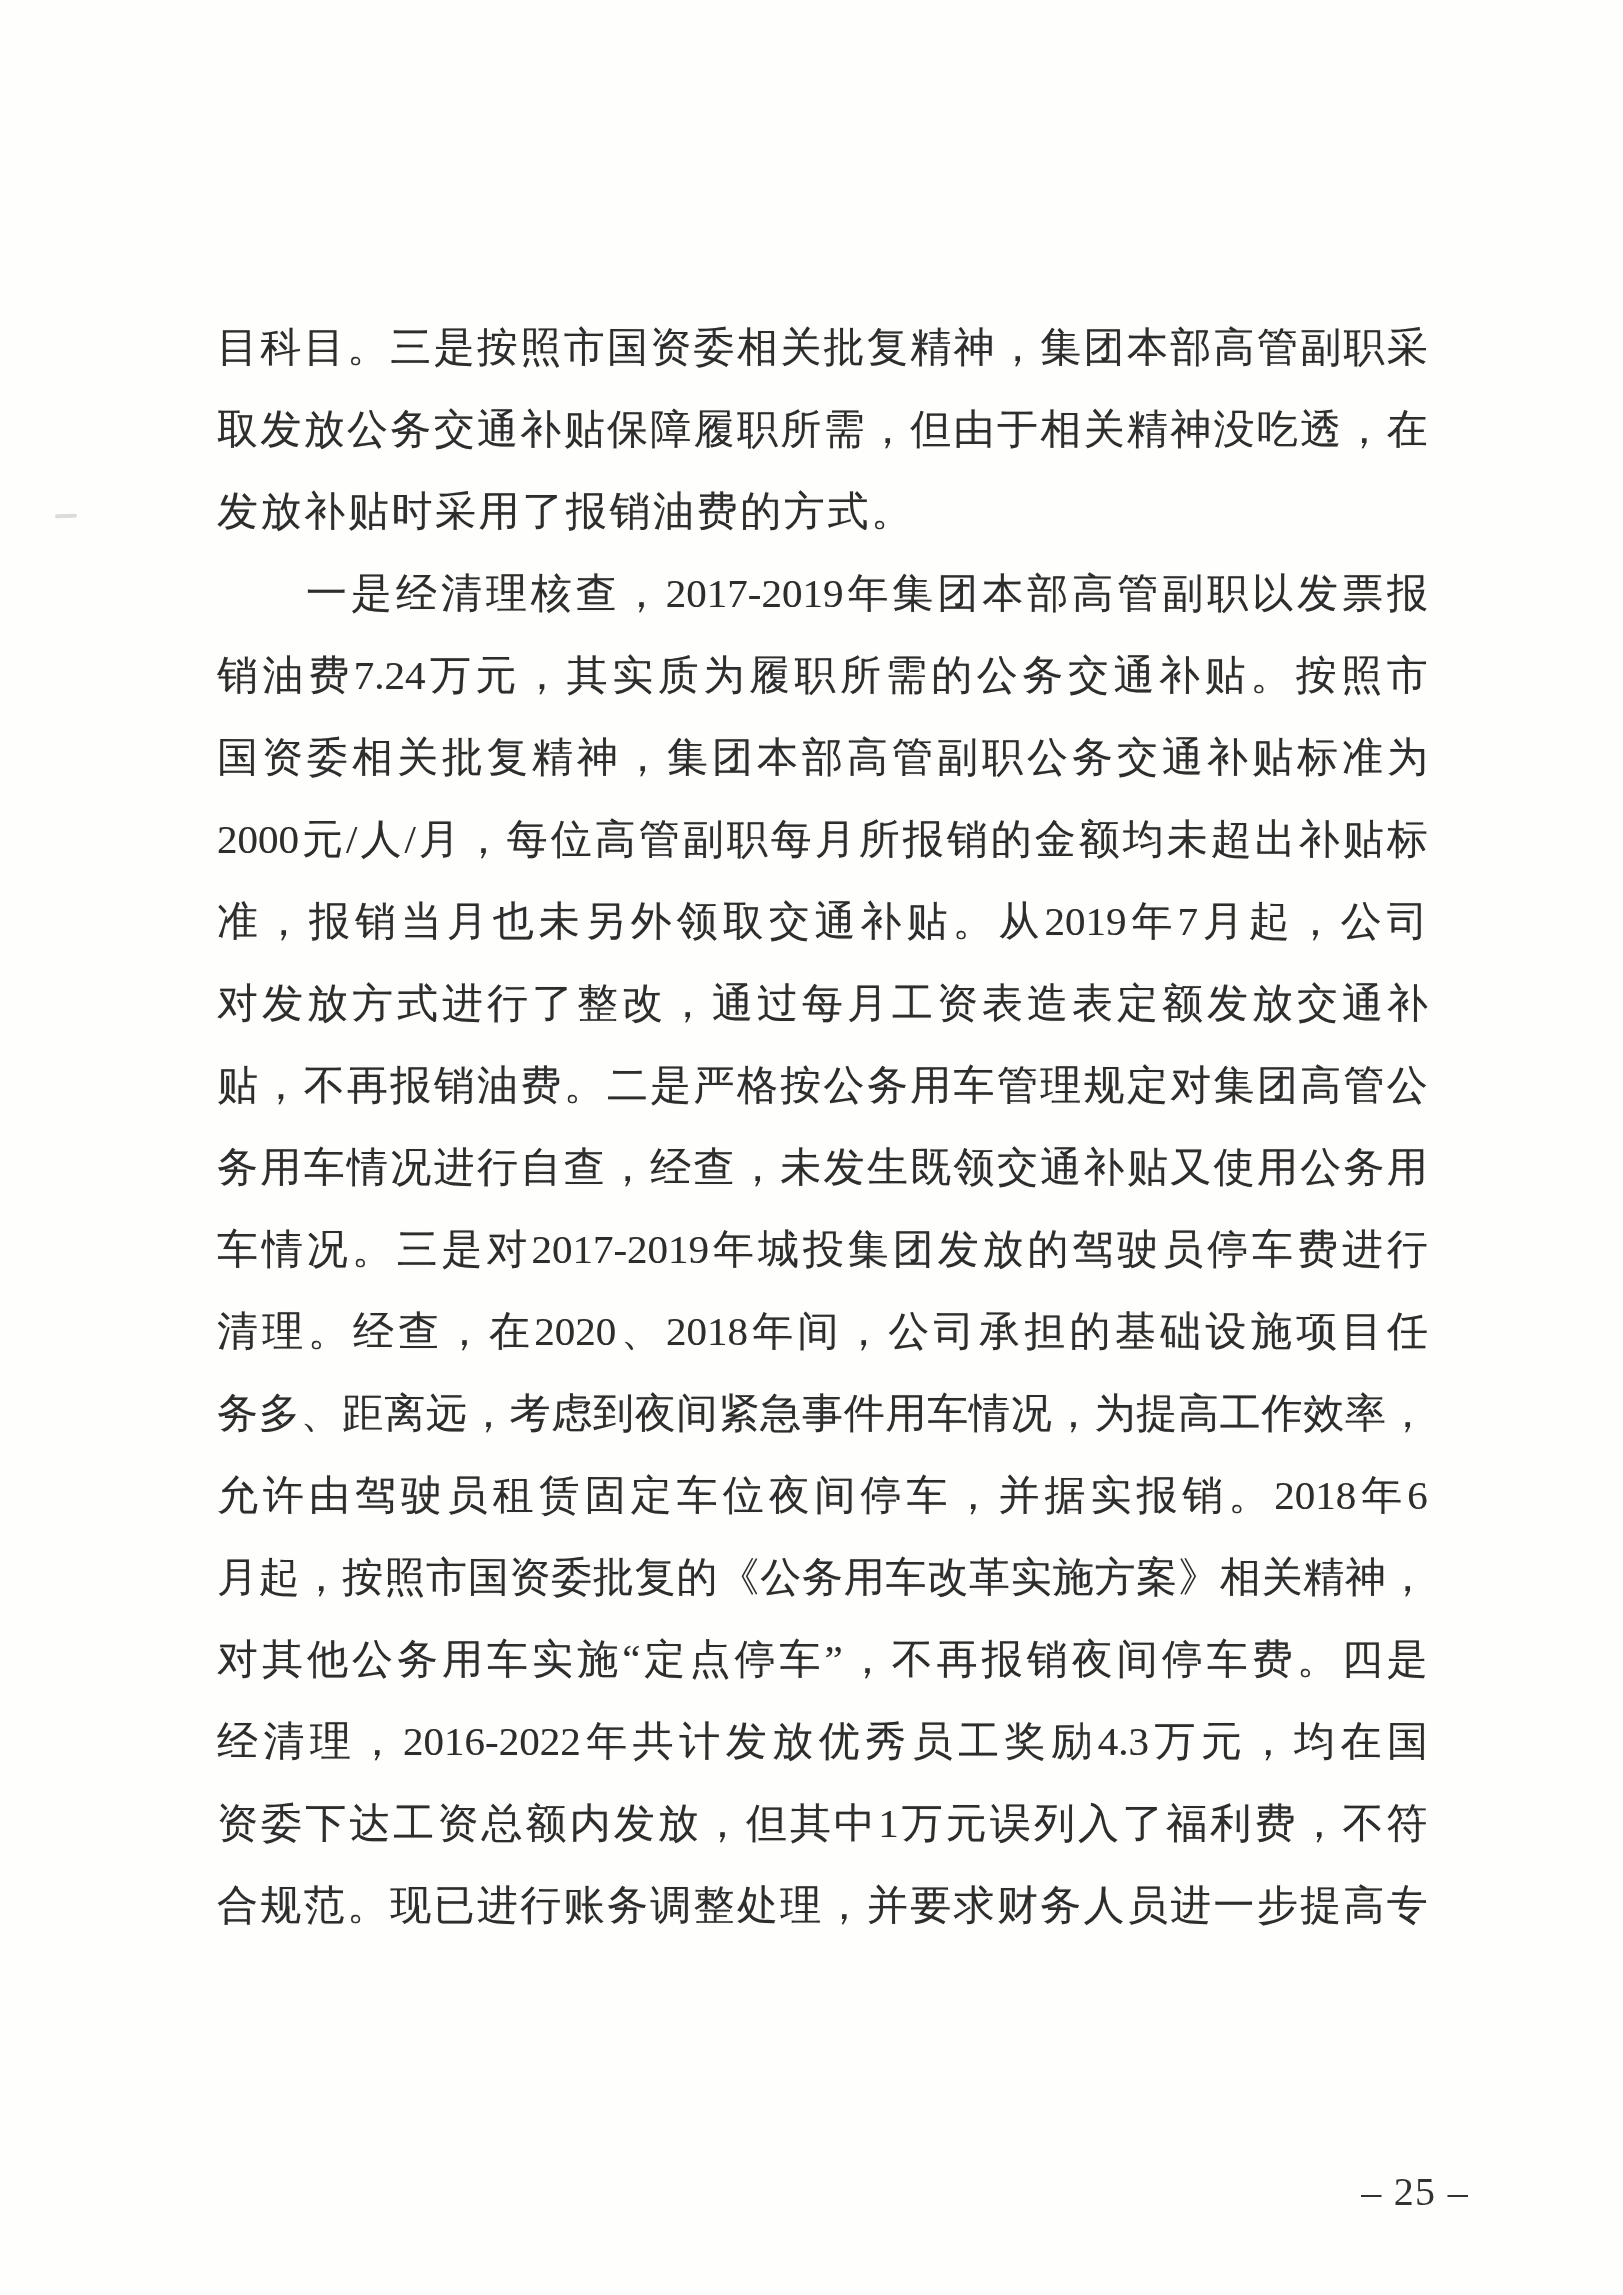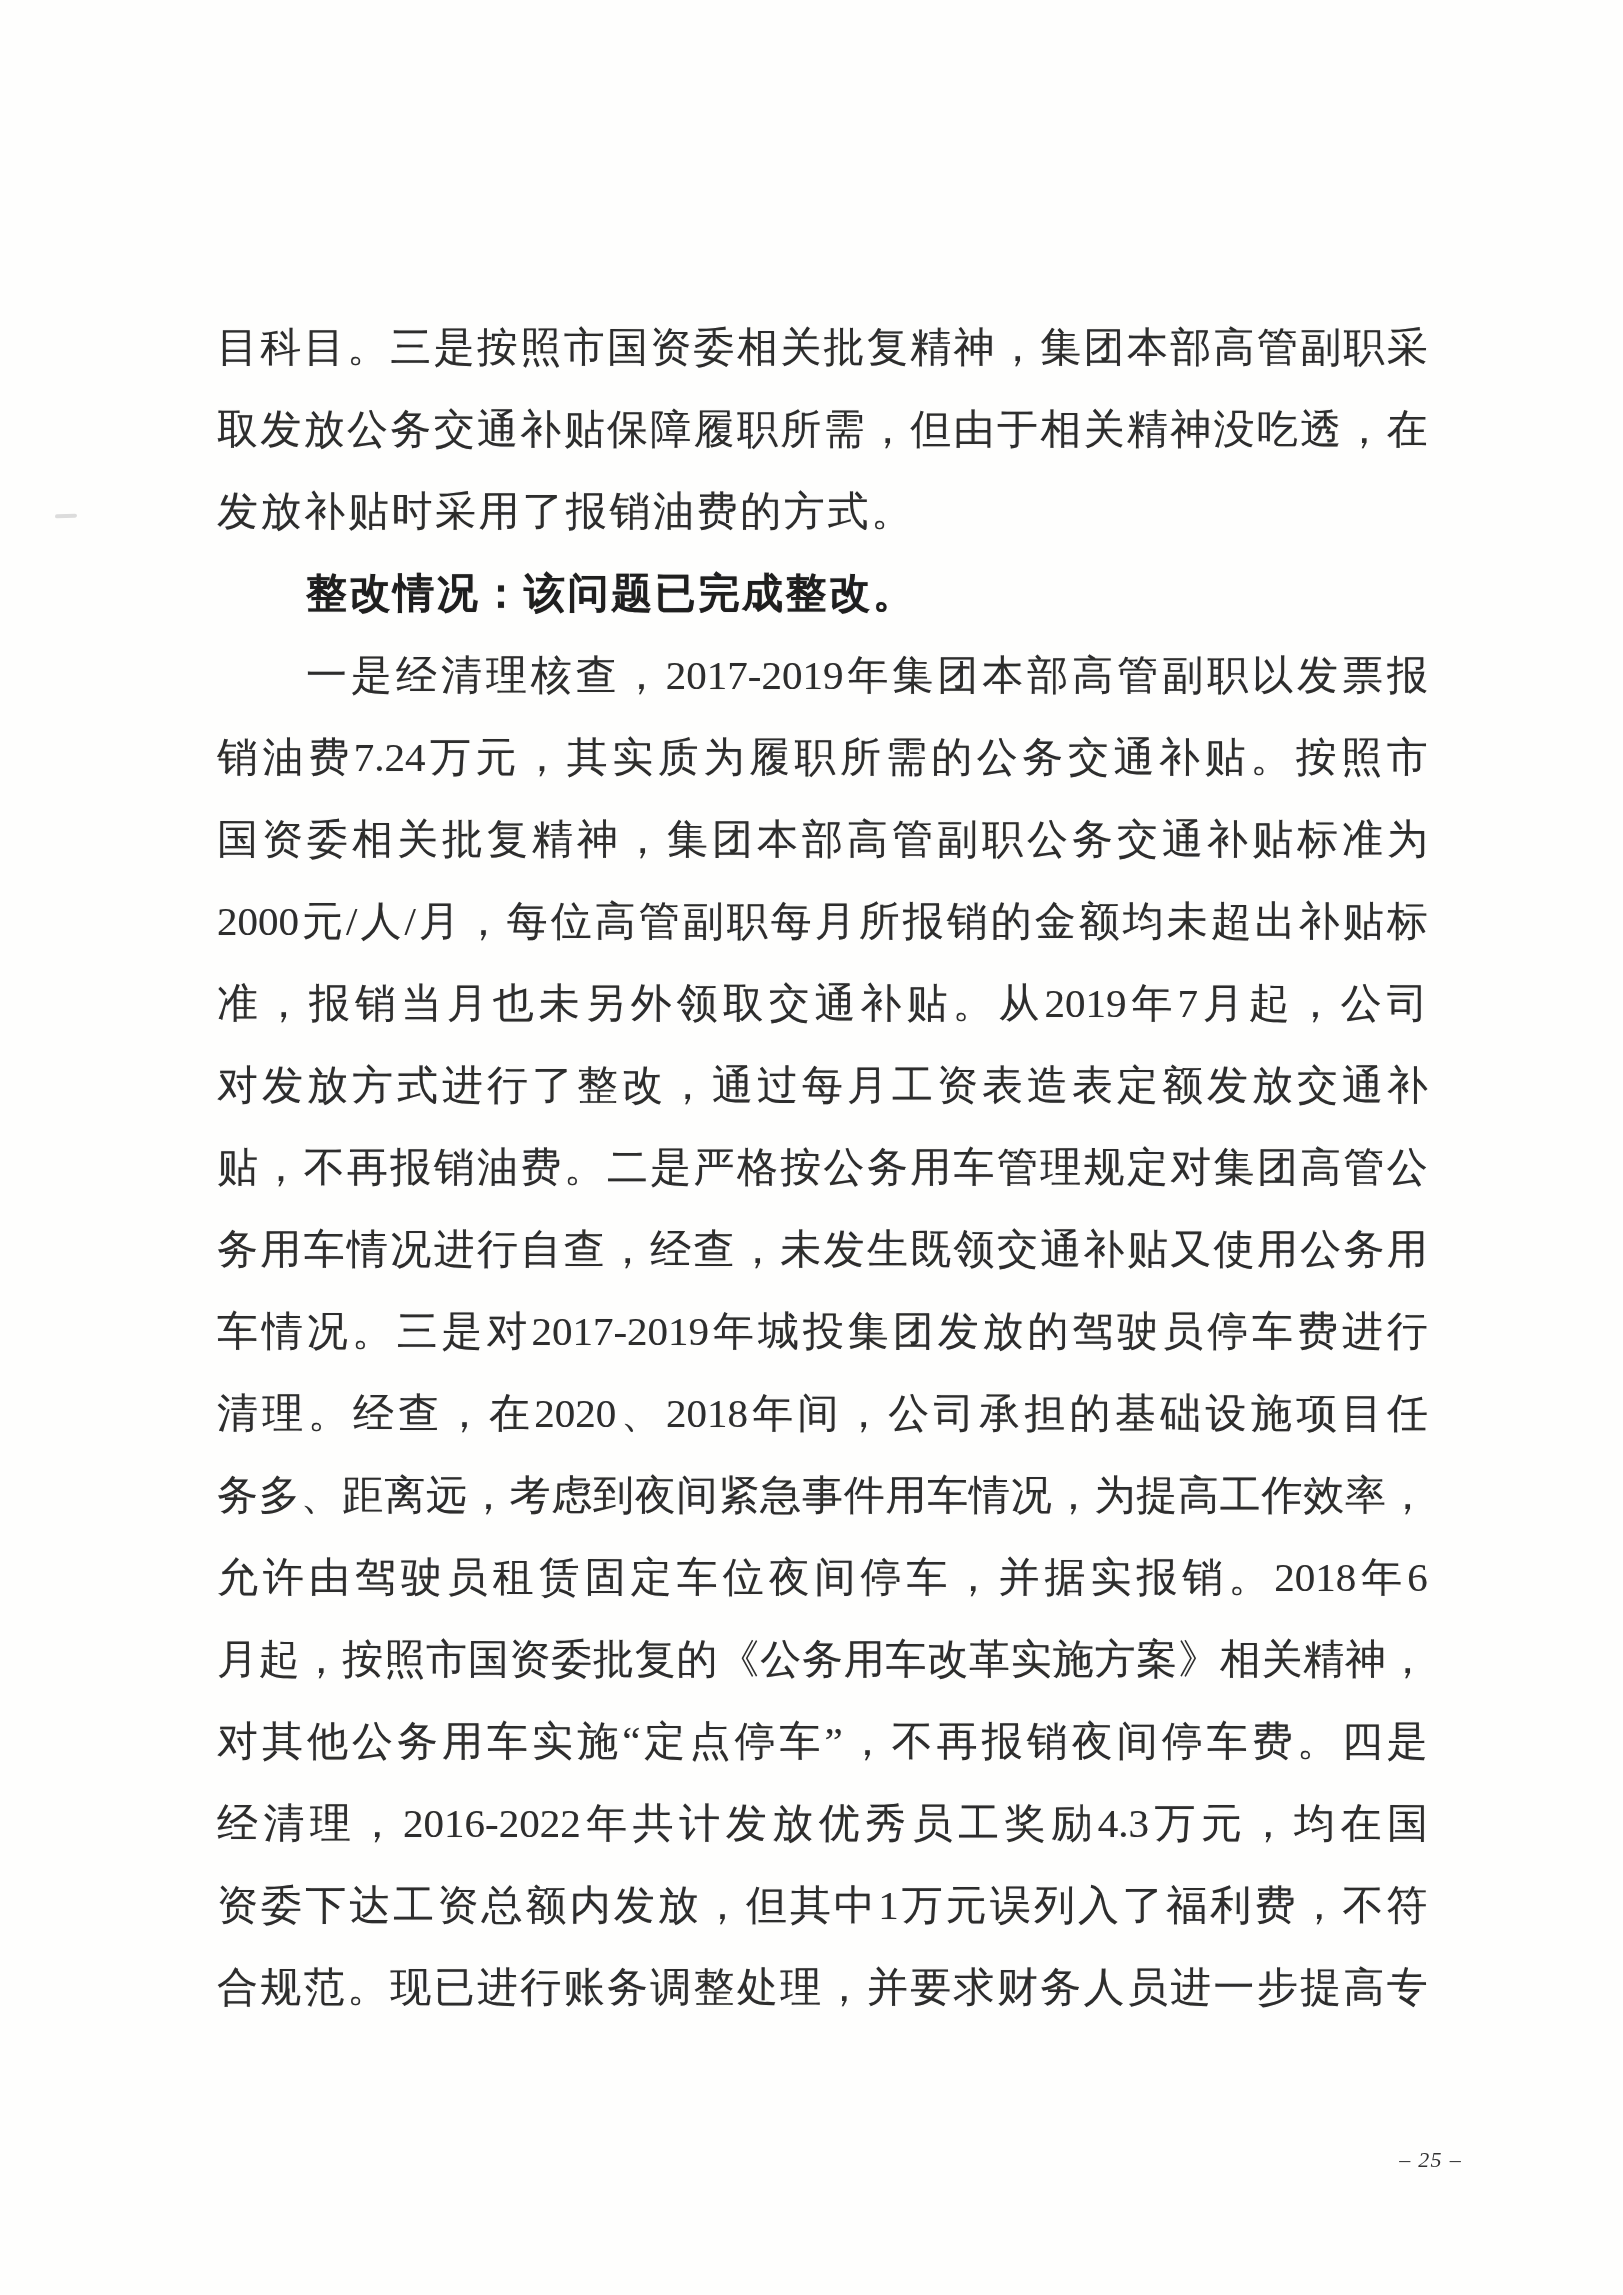--- a/index.html
+++ b/index.html
@@ -36,27 +36,26 @@
   }
   .line.heading {
     font-weight: bold;
     color: #1f1f1f;
     text-shadow: 0 0 0.7px rgba(20,20,20,0.6);
   }
   .line.indent { padding-left: 89px; }
   .footer {
     position: absolute;
     top: 2121px;
-    left: 1372px;
-    font-size: 22px;
+    left: 1316px;
+    font-size: 40px;
     color: #323232;
     font-family: "Liberation Serif", serif;
     letter-spacing: 1.3px;
     white-space: pre;
-    font-style: italic;
   }
   .scan-mark {
     position: absolute;
     left: 55px;
     top: 514px;
     width: 22px;
     height: 3.9px;
     background: #dcdcdc;
     border-radius: 2px;
     transform: rotate(-2deg);
@@ -64,21 +63,20 @@
 </style>
 </head>
 <body>
 
 <main class="page">
   <div class="scan-mark"></div>
   <section class="text-block" id="text-block">
       <div class="line justify"><span>目</span><span>科</span><span>目</span><span>。</span><span>三</span><span>是</span><span>按</span><span>照</span><span>市</span><span>国</span><span>资</span><span>委</span><span>相</span><span>关</span><span>批</span><span>复</span><span>精</span><span>神</span><span>，</span><span>集</span><span>团</span><span>本</span><span>部</span><span>高</span><span>管</span><span>副</span><span>职</span><span>采</span></div>
       <div class="line justify"><span>取</span><span>发</span><span>放</span><span>公</span><span>务</span><span>交</span><span>通</span><span>补</span><span>贴</span><span>保</span><span>障</span><span>履</span><span>职</span><span>所</span><span>需</span><span>，</span><span>但</span><span>由</span><span>于</span><span>相</span><span>关</span><span>精</span><span>神</span><span>没</span><span>吃</span><span>透</span><span>，</span><span>在</span></div>
       <div class="line plain">发放补贴时采用了报销油费的方式。</div>
-      <div class="line heading indent">整改情况：该问题已完成整改。</div>
       <div class="line justify indent"><span>一</span><span>是</span><span>经</span><span>清</span><span>理</span><span>核</span><span>查</span><span>，</span><span>2017-2019</span><span>年</span><span>集</span><span>团</span><span>本</span><span>部</span><span>高</span><span>管</span><span>副</span><span>职</span><span>以</span><span>发</span><span>票</span><span>报</span></div>
       <div class="line justify"><span>销</span><span>油</span><span>费</span><span>7.24</span><span>万</span><span>元</span><span>，</span><span>其</span><span>实</span><span>质</span><span>为</span><span>履</span><span>职</span><span>所</span><span>需</span><span>的</span><span>公</span><span>务</span><span>交</span><span>通</span><span>补</span><span>贴</span><span>。</span><span>按</span><span>照</span><span>市</span></div>
       <div class="line justify"><span>国</span><span>资</span><span>委</span><span>相</span><span>关</span><span>批</span><span>复</span><span>精</span><span>神</span><span>，</span><span>集</span><span>团</span><span>本</span><span>部</span><span>高</span><span>管</span><span>副</span><span>职</span><span>公</span><span>务</span><span>交</span><span>通</span><span>补</span><span>贴</span><span>标</span><span>准</span><span>为</span></div>
       <div class="line justify"><span>2000</span><span>元</span><span>/</span><span>人</span><span>/</span><span>月</span><span>，</span><span>每</span><span>位</span><span>高</span><span>管</span><span>副</span><span>职</span><span>每</span><span>月</span><span>所</span><span>报</span><span>销</span><span>的</span><span>金</span><span>额</span><span>均</span><span>未</span><span>超</span><span>出</span><span>补</span><span>贴</span><span>标</span></div>
       <div class="line justify"><span>准</span><span>，</span><span>报</span><span>销</span><span>当</span><span>月</span><span>也</span><span>未</span><span>另</span><span>外</span><span>领</span><span>取</span><span>交</span><span>通</span><span>补</span><span>贴</span><span>。</span><span>从</span><span>2019</span><span>年</span><span>7</span><span>月</span><span>起</span><span>，</span><span>公</span><span>司</span></div>
       <div class="line justify"><span>对</span><span>发</span><span>放</span><span>方</span><span>式</span><span>进</span><span>行</span><span>了</span><span>整</span><span>改</span><span>，</span><span>通</span><span>过</span><span>每</span><span>月</span><span>工</span><span>资</span><span>表</span><span>造</span><span>表</span><span>定</span><span>额</span><span>发</span><span>放</span><span>交</span><span>通</span><span>补</span></div>
       <div class="line justify"><span>贴</span><span>，</span><span>不</span><span>再</span><span>报</span><span>销</span><span>油</span><span>费</span><span>。</span><span>二</span><span>是</span><span>严</span><span>格</span><span>按</span><span>公</span><span>务</span><span>用</span><span>车</span><span>管</span><span>理</span><span>规</span><span>定</span><span>对</span><span>集</span><span>团</span><span>高</span><span>管</span><span>公</span></div>
       <div class="line justify"><span>务</span><span>用</span><span>车</span><span>情</span><span>况</span><span>进</span><span>行</span><span>自</span><span>查</span><span>，</span><span>经</span><span>查</span><span>，</span><span>未</span><span>发</span><span>生</span><span>既</span><span>领</span><span>交</span><span>通</span><span>补</span><span>贴</span><span>又</span><span>使</span><span>用</span><span>公</span><span>务</span><span>用</span></div>
       <div class="line justify"><span>车</span><span>情</span><span>况</span><span>。</span><span>三</span><span>是</span><span>对</span><span>2017-2019</span><span>年</span><span>城</span><span>投</span><span>集</span><span>团</span><span>发</span><span>放</span><span>的</span><span>驾</span><span>驶</span><span>员</span><span>停</span><span>车</span><span>费</span><span>进</span><span>行</span></div>
       <div class="line justify"><span>清</span><span>理</span><span>。</span><span>经</span><span>查</span><span>，</span><span>在</span><span>2020</span><span>、</span><span>2018</span><span>年</span><span>间</span><span>，</span><span>公</span><span>司</span><span>承</span><span>担</span><span>的</span><span>基</span><span>础</span><span>设</span><span>施</span><span>项</span><span>目</span><span>任</span></div>

